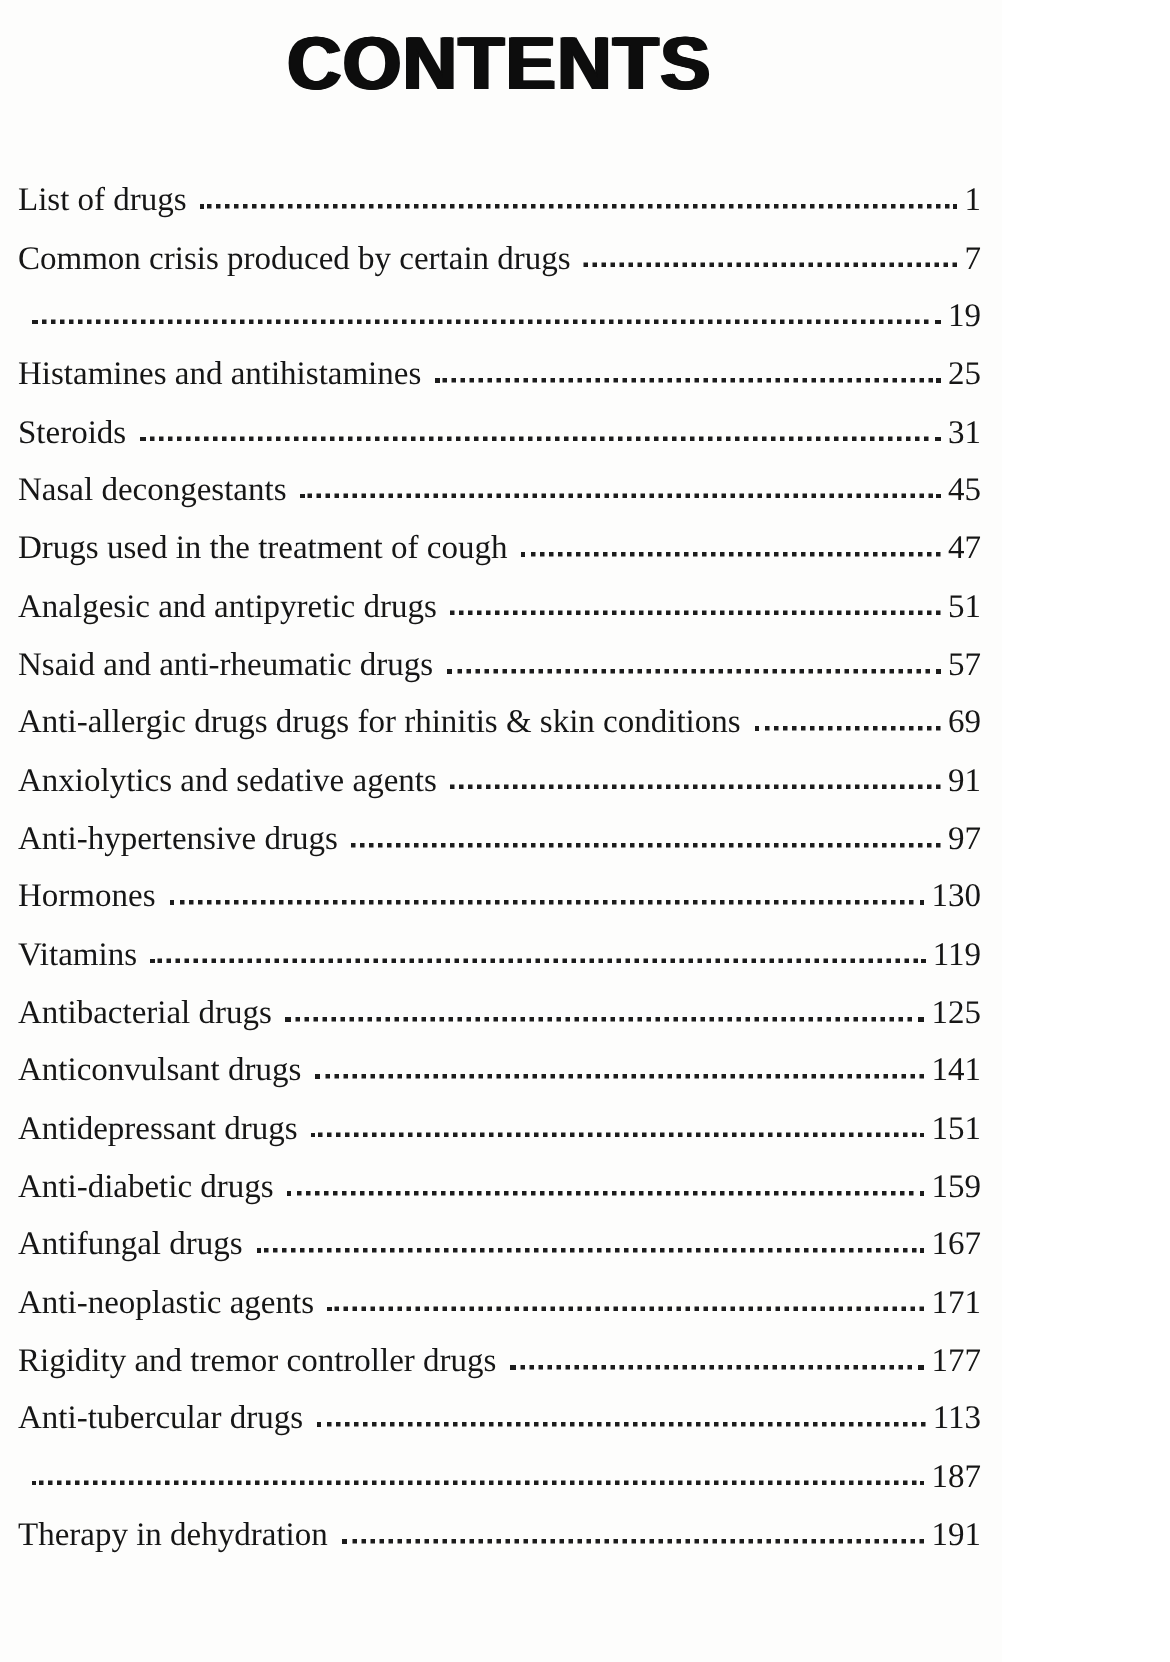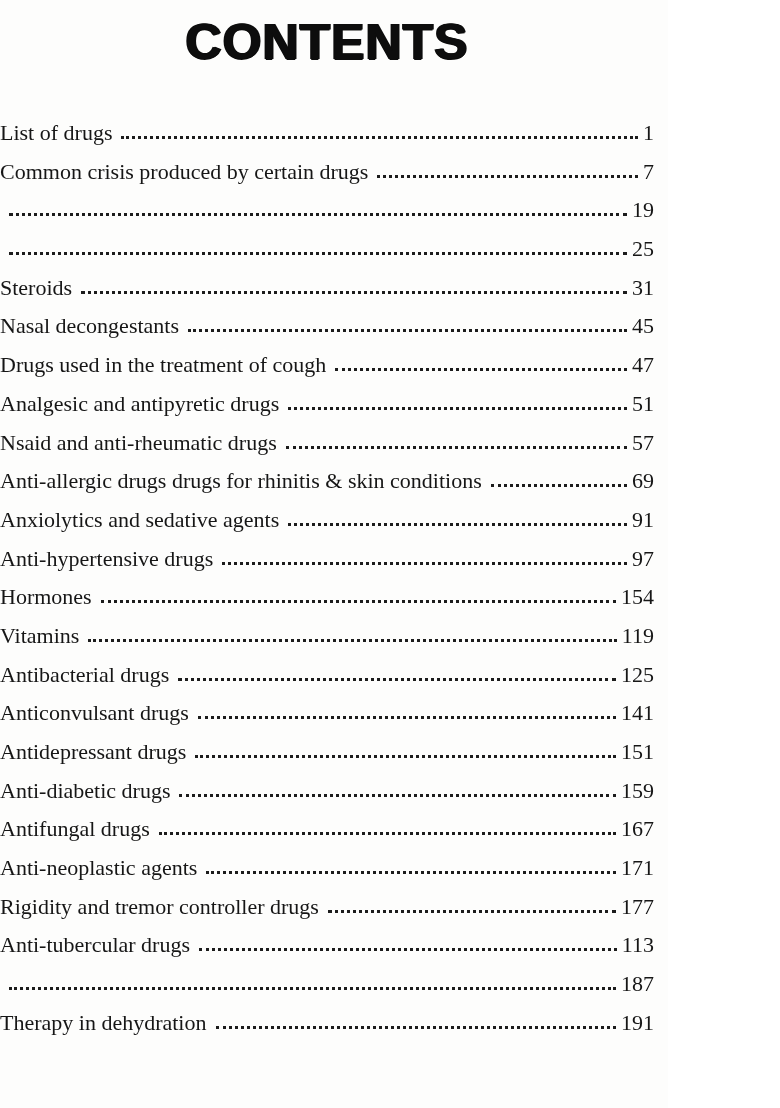--- a/index.html
+++ b/index.html
@@ -6,21 +6,21 @@
     margin: 0;
     padding: 0;
     background: #ffffff;
   }
   .page {
     position: relative;
     width: 668px;
     height: 1108px;
     background: #fdfdfc;
     box-sizing: border-box;
-    padding: 10px 14px 0 0;
+    padding: 10px 14px 0 12px;
     overflow: hidden;
     font-family: "Liberation Serif", serif;
     color: #161616;
   }
   .page-title {
     margin: 4px 0 0 0;
     text-align: center;
     font-family: "Liberation Sans", sans-serif;
     font-weight: 700;
     font-size: 50px;
@@ -73,20 +73,21 @@
     <span class="dot-leader"></span>
     <span class="toc-page">7</span>
   </div>
 
   <div class="toc-row">
     <span class="dot-leader"></span>
     <span class="toc-page">19</span>
   </div>
 
   <div class="toc-row">
+    <span class="toc-title">Histamines and antihistamines</span>
     <span class="dot-leader"></span>
     <span class="toc-page">25</span>
   </div>
 
   <div class="toc-row">
     <span class="toc-title">Steroids</span>
     <span class="dot-leader"></span>
     <span class="toc-page">31</span>
   </div>
 
@@ -129,21 +130,21 @@
 
   <div class="toc-row">
     <span class="toc-title">Anti-hypertensive drugs</span>
     <span class="dot-leader"></span>
     <span class="toc-page">97</span>
   </div>
 
   <div class="toc-row">
     <span class="toc-title">Hormones</span>
     <span class="dot-leader"></span>
-    <span class="toc-page">154</span>
+    <span class="toc-page">130</span>
   </div>
 
   <div class="toc-row">
     <span class="toc-title">Vitamins</span>
     <span class="dot-leader"></span>
     <span class="toc-page">119</span>
   </div>
 
   <div class="toc-row">
     <span class="toc-title">Antibacterial drugs</span>

